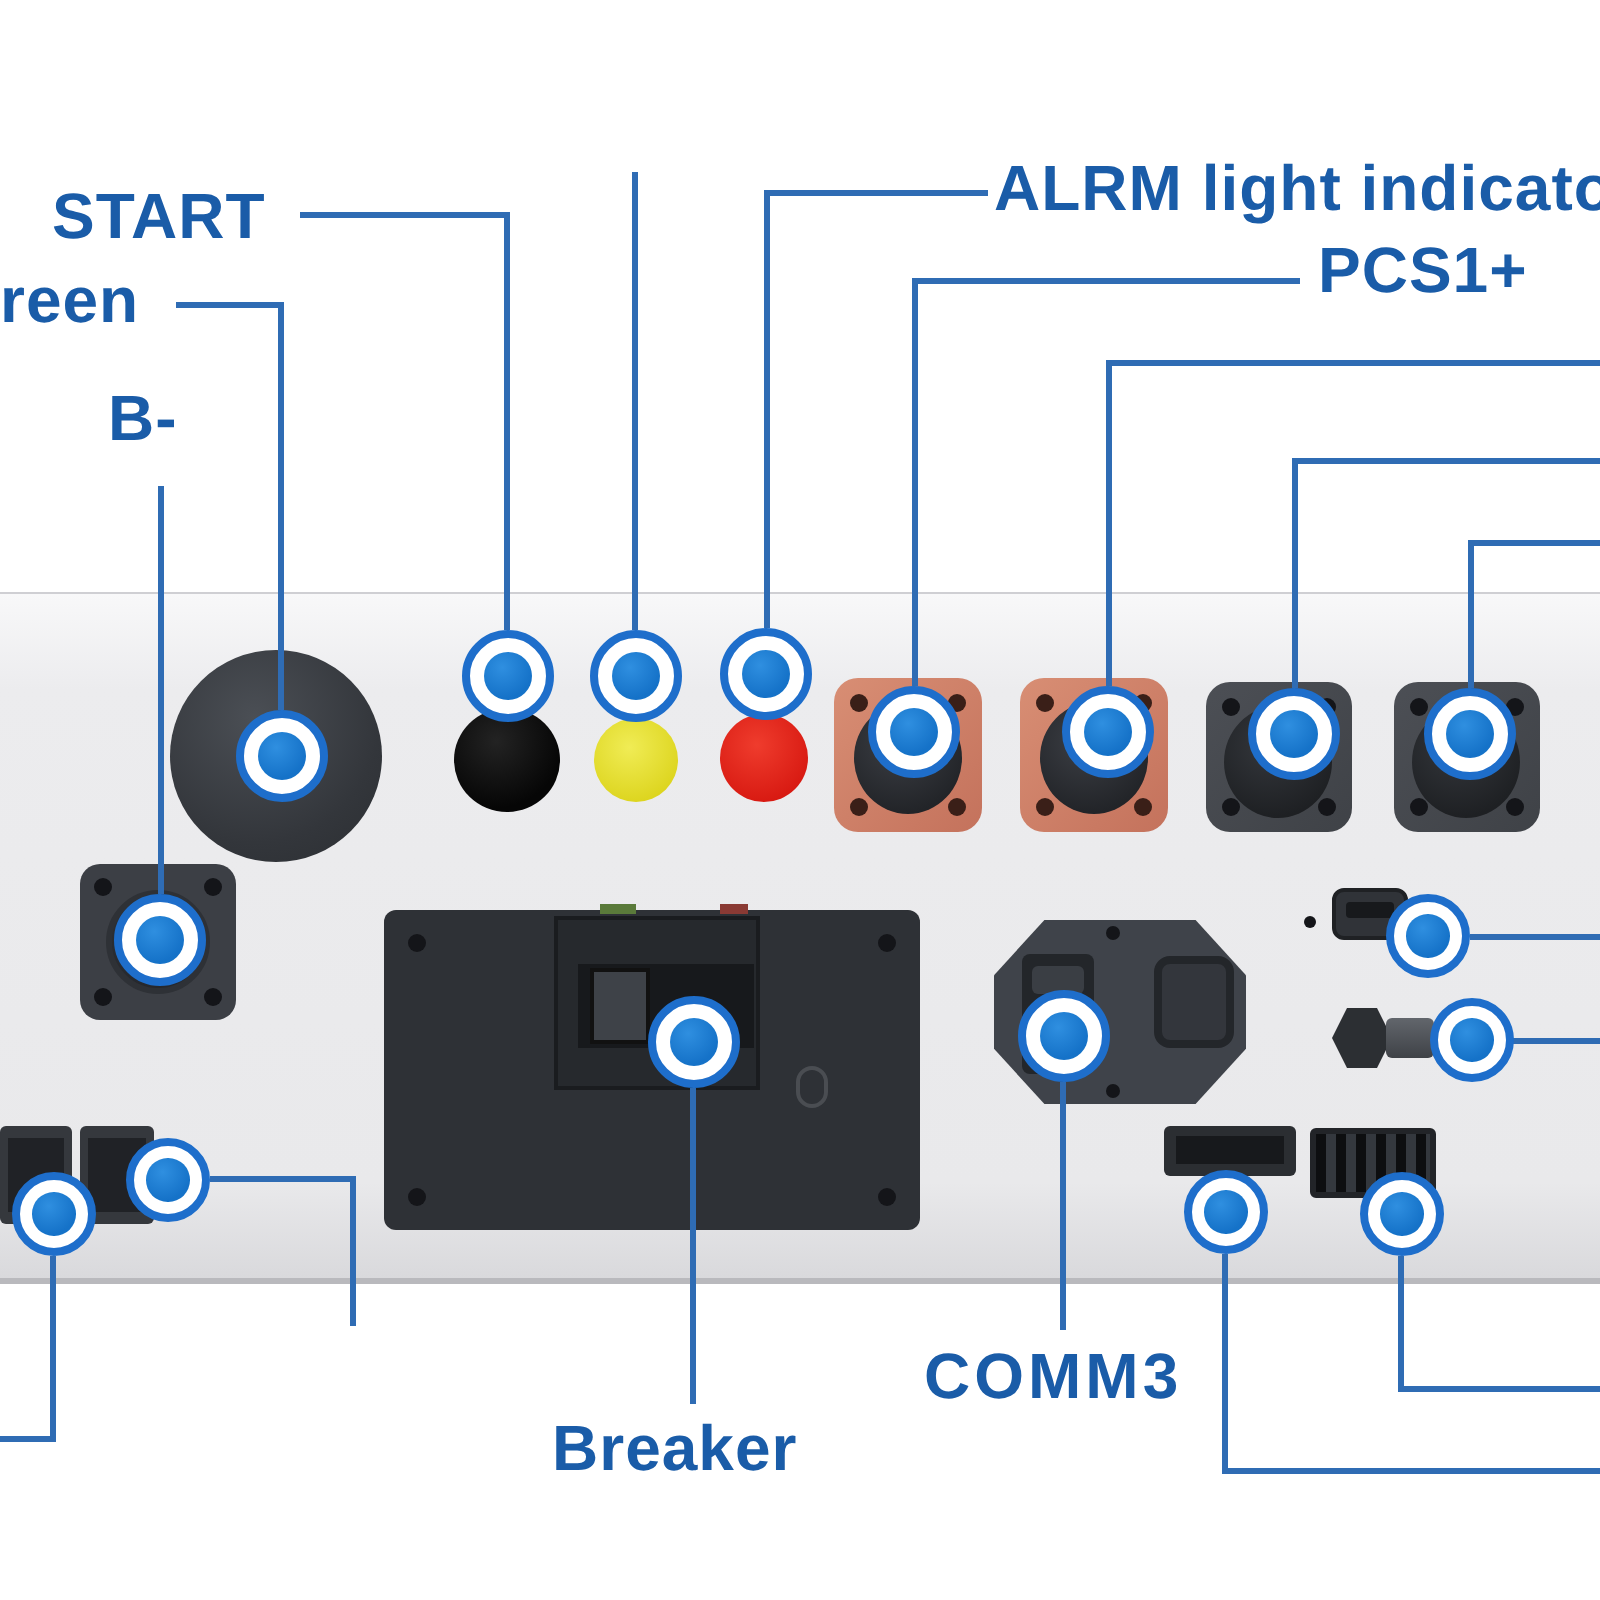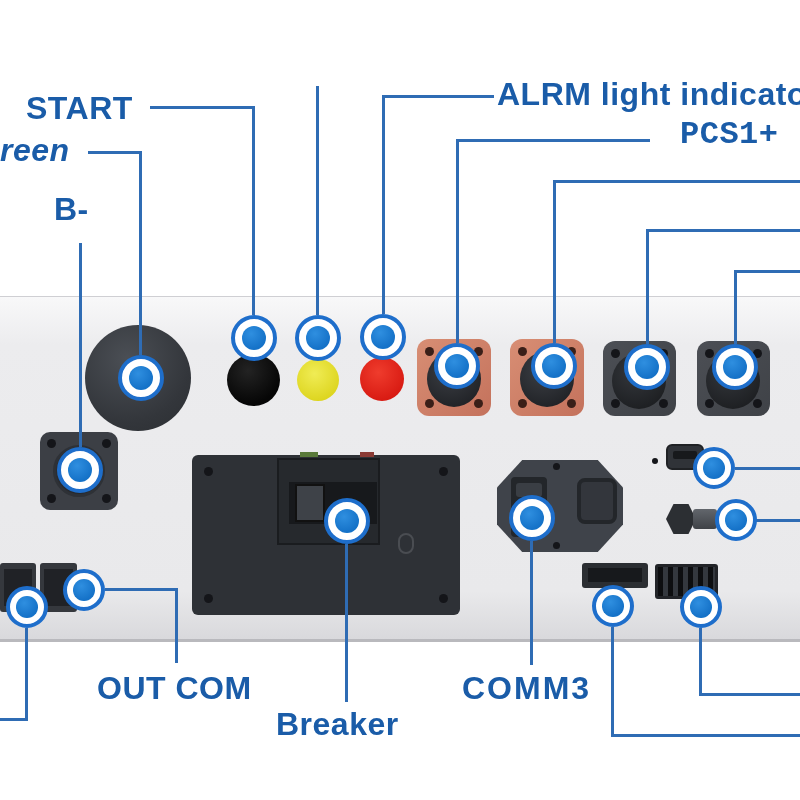--- a/index.html
+++ b/index.html
@@ -246,21 +246,20 @@
       <i class="dot"></i>
     </div>
   <div class="marker sm" style="left:592px;top:585px;">
       <i class="dot"></i>
     </div>
   <div class="marker sm" style="left:680px;top:586px;">
       <i class="dot"></i>
     </div>
 
   <div class="lbl" style="left:26px;top:92px;">START</div>
-  <div class="lbl" style="left:0px;top:134px;font-style:italic;">reen</div>
+  <div class="lbl" style="left:0px;top:134px;">reen</div>
   <div class="lbl" style="left:54px;top:193px;">B-</div>
   <div class="lbl" style="left:497px;top:78px;">ALRM light indicator</div>
-  <div class="lbl" style="left:680px;top:119px;font-family:Liberation Mono, monospace;">PCS1+</div>
-  <div class="lbl" style="left:97px;top:672px;">OUT COM</div>
+  <div class="lbl" style="left:659px;top:119px;">PCS1+</div>
   <div class="lbl" style="left:276px;top:708px;">Breaker</div>
   <div class="lbl" style="left:462px;top:672px;letter-spacing:2px;">COMM3</div>
 
 </div>
 
 </body></html>

